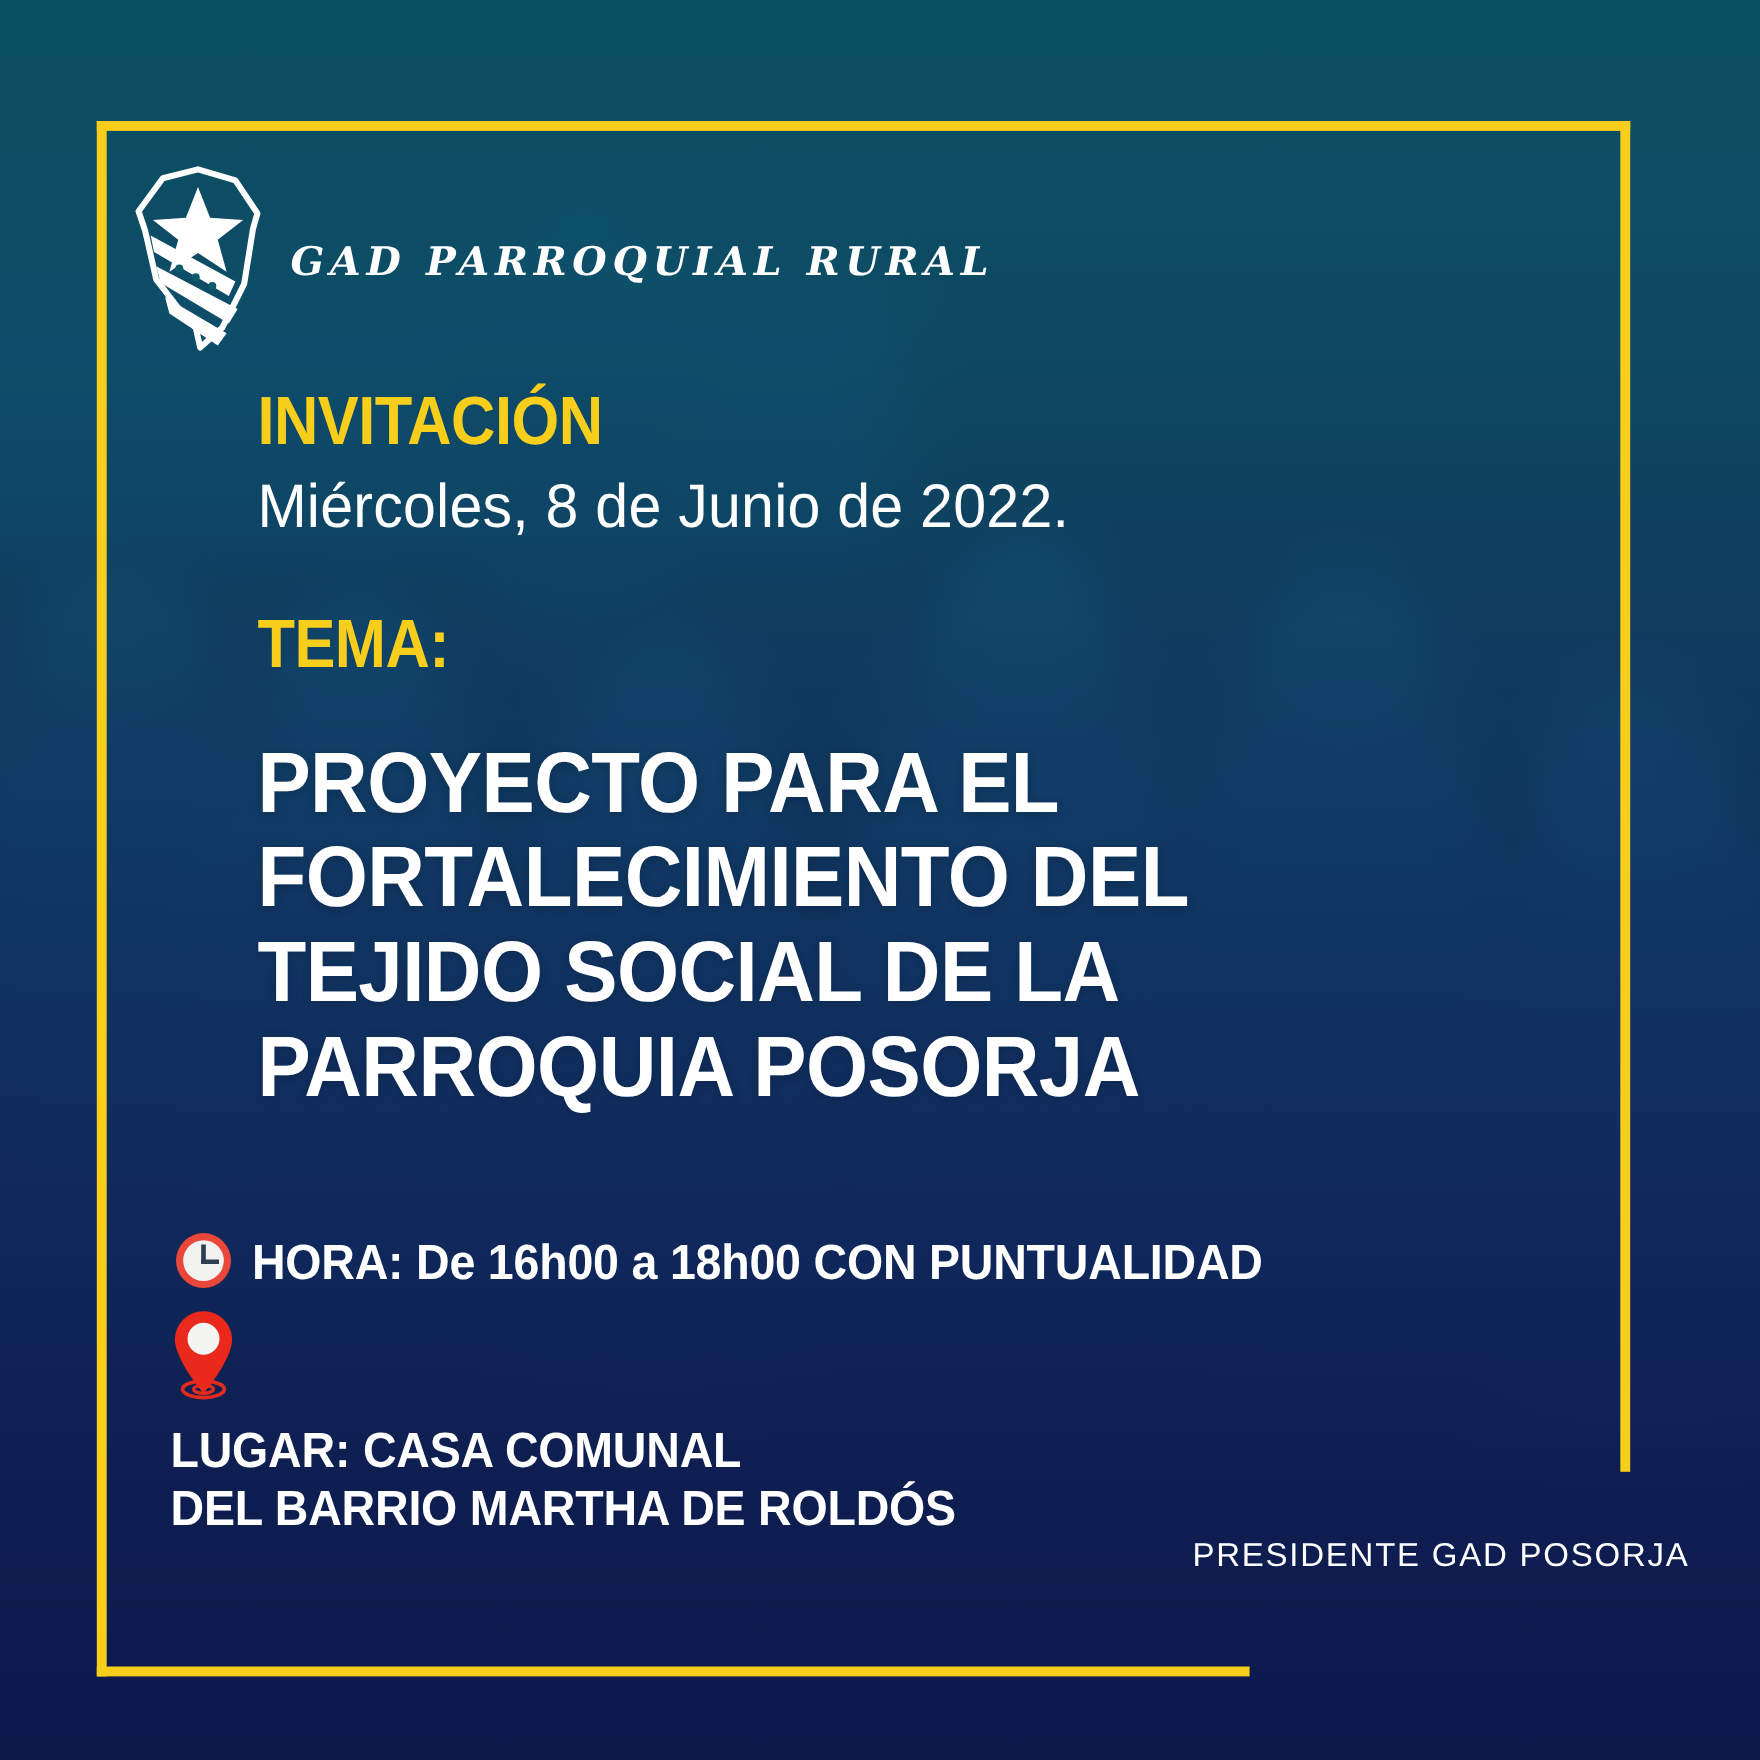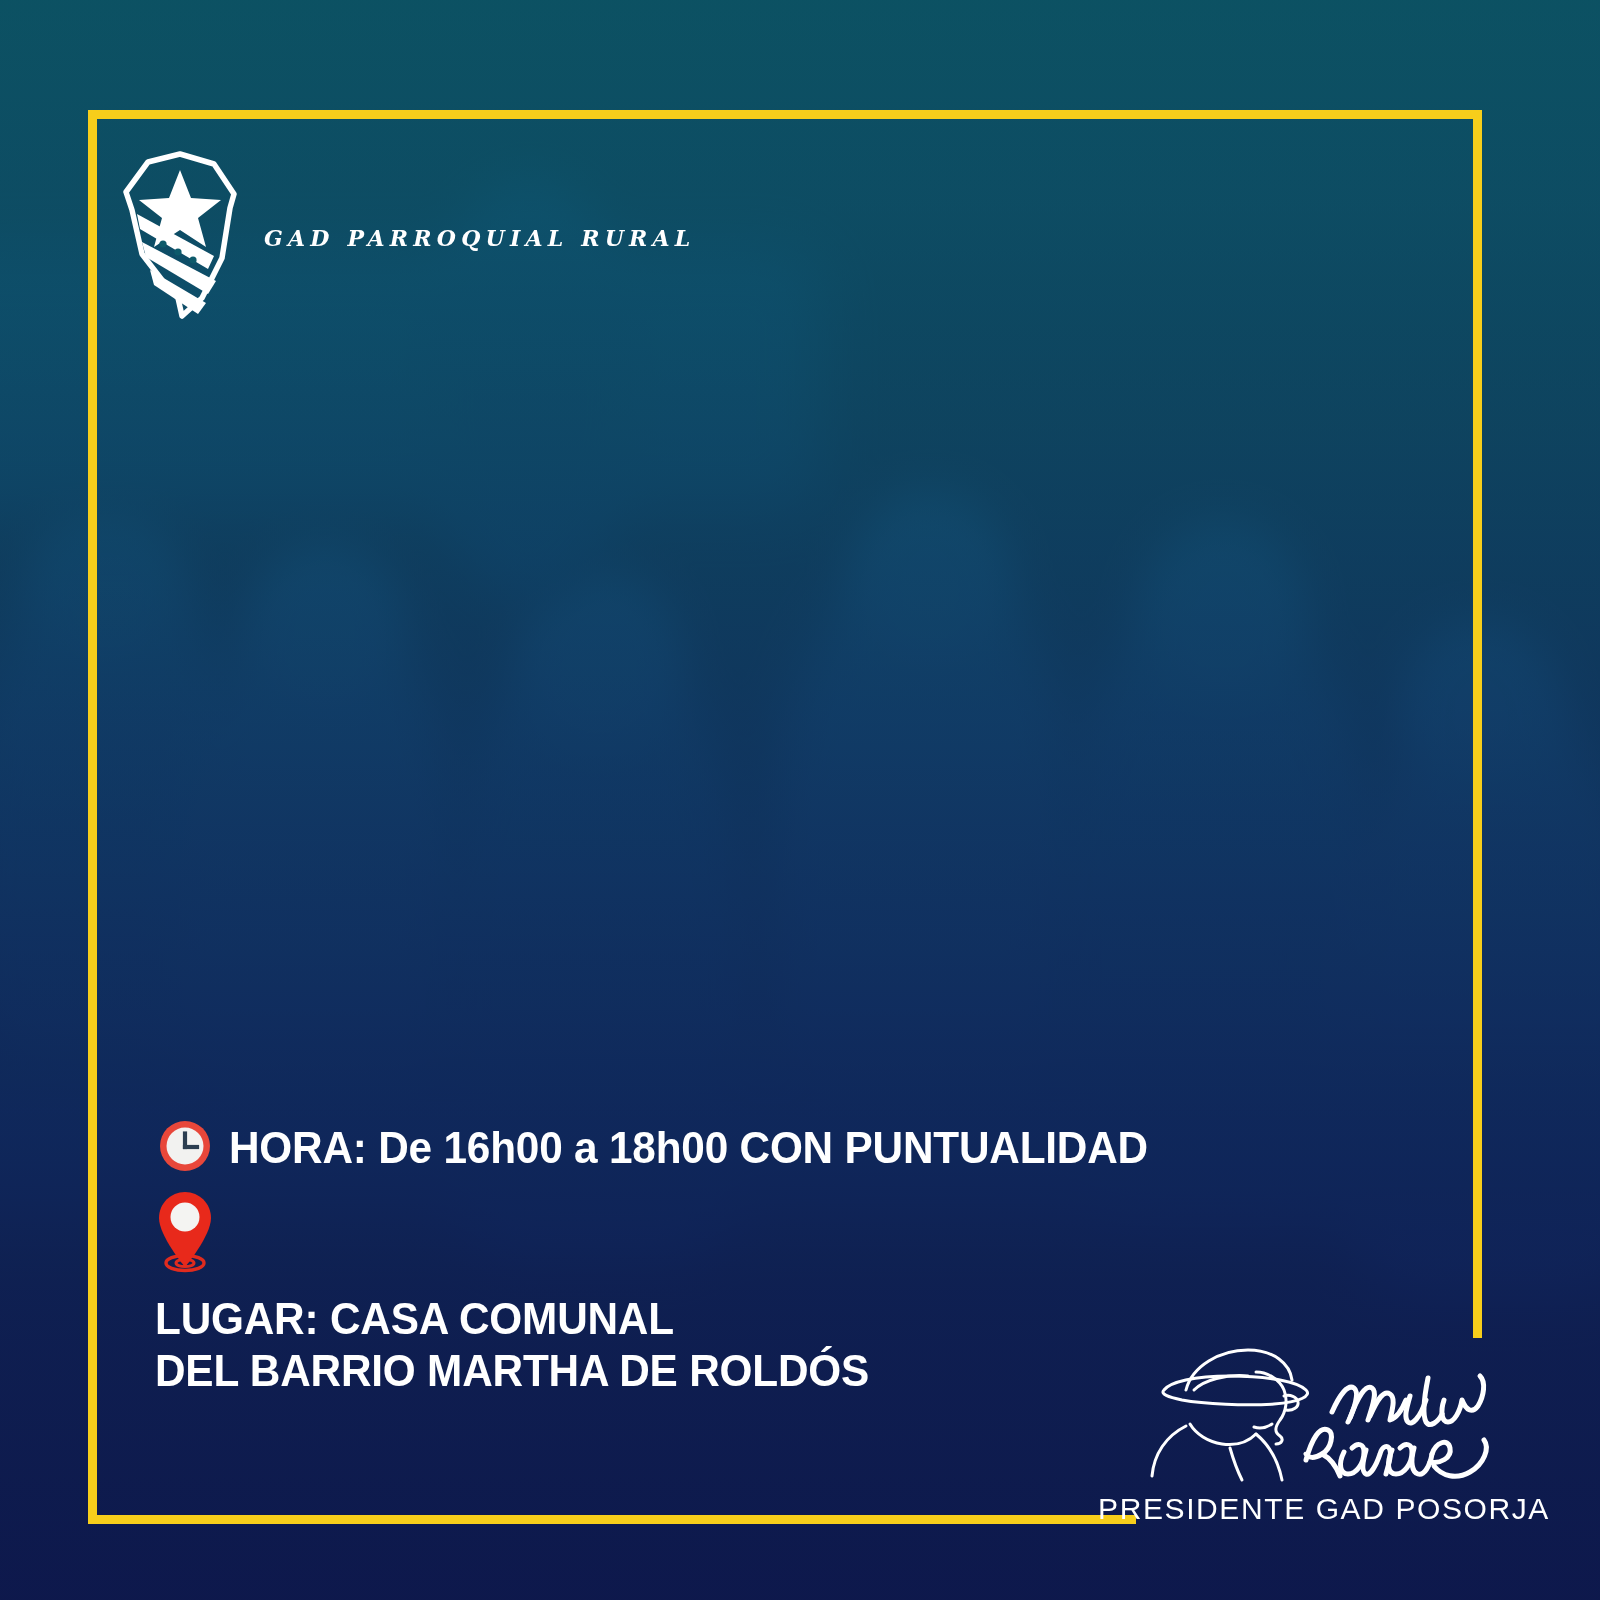--- a/index.html
+++ b/index.html
@@ -56,21 +56,21 @@
   
   .logo{
     position:absolute; left:118px; top:148px;
     display:flex; align-items:center; gap:22px;
   }
   .shield{ width:124px; height:172px; flex:0 0 auto; }
   .logo-words{ display:flex; flex-direction:column; padding-top:8px; }
   .logo-kicker{
     font-family:"DejaVu Serif", serif;
     font-style:italic; font-weight:700;
-    font-size:22px; letter-spacing:5.2px; color:#fff;
+    font-size:36px; letter-spacing:5.2px; color:#fff;
     line-height:1; white-space:nowrap;
   }
   .logo-name{
     font-family:"DejaVu Serif", serif;
     font-style:italic; font-weight:700;
     font-size:83px; letter-spacing:-1px; color:#fff;
     line-height:.98; margin-top:6px; white-space:nowrap;
   }
 
   
@@ -113,22 +113,22 @@
   .detail-icon{ flex:0 0 auto; width:60px; display:flex; justify-content:center; }
   .detail-text{
     color:#fff; font-weight:700; font-size:45px; line-height:1.17;
     letter-spacing:-.2px; padding-top:4px;
     transform:scaleX(.94); transform-origin:left center;
   }
   .detail-text div{ white-space:nowrap; }
 
   
   .sign{
-    position:absolute; left:1124px; top:1338px; width:400px;
-    display:flex; flex-direction:column; align-items:center;
+    position:absolute; left:1084px; top:1338px; width:400px;
+    display:flex; flex-direction:row; align-items:center;
   }
   .sign-art{ width:380px; height:150px; }
   .sign-role{
     color:#ffffff; font-weight:400; font-size:30px;
     letter-spacing:1.6px; margin-top:4px; white-space:nowrap;
   }
 </style>
 </head>
 <body>
 
@@ -179,20 +179,31 @@
         <circle cx="45" cy="96" r="3.6"></circle>
         <circle cx="60" cy="104" r="3.6"></circle>
         <circle cx="75" cy="112" r="3.6"></circle>
       </g>
     </svg>
     <div class="logo-words">
       <div class="logo-kicker">GAD PARROQUIAL RURAL</div>
     </div>
   </div>
 
+  <div class="content">
+    <div class="kicker-inv">INVITACIÓN</div>
+    <div class="date-line">Miércoles, 8 de Junio de 2022.</div>
+    <div class="kicker-tema">TEMA:</div>
+    <div class="theme">
+      <div>PROYECTO PARA EL</div>
+      <div>FORTALECIMIENTO DEL</div>
+      <div>TEJIDO SOCIAL DE LA</div>
+      <div>PARROQUIA POSORJA</div>
+    </div>
+  </div>
 
   <div class="details">
 
     <div class="detail-row">
       <div class="detail-icon">
         <svg width="56" height="56" viewBox="0 0 56 56">
           <circle cx="28" cy="28" r="25" fill="#E8473A"></circle>
           <circle cx="28" cy="28" r="18.5" fill="#F2F2F0"></circle>
           <g stroke="#2C3E50" stroke-width="4.2" stroke-linecap="square">
             <line x1="28" y1="15.5" x2="28" y2="29"></line>

